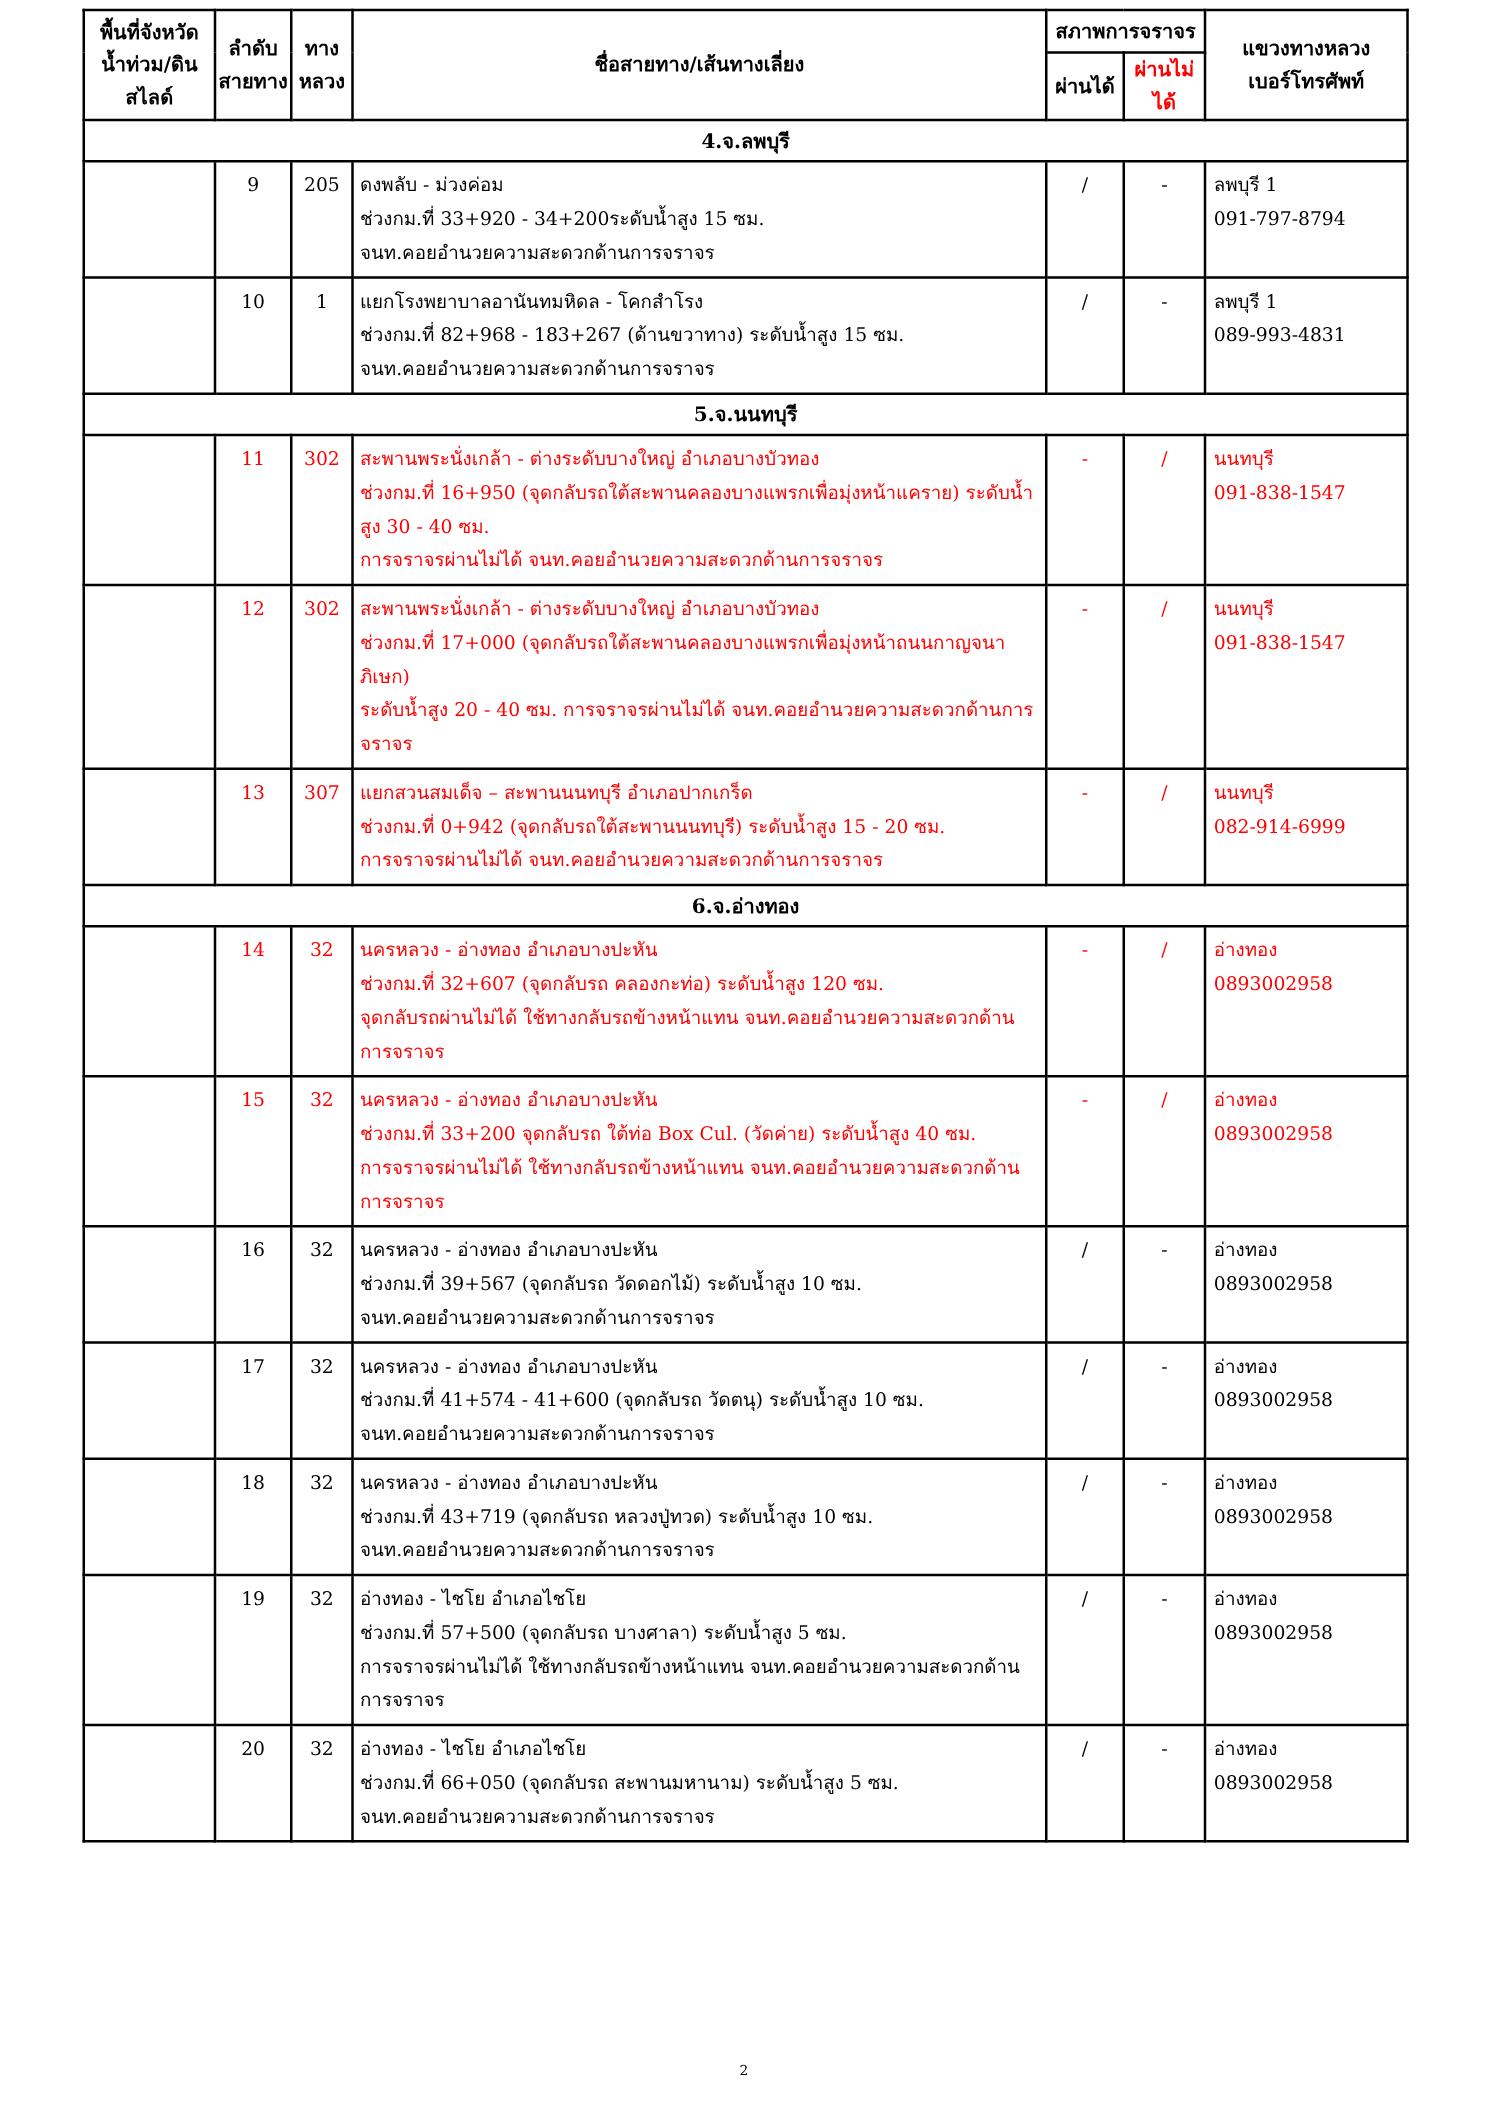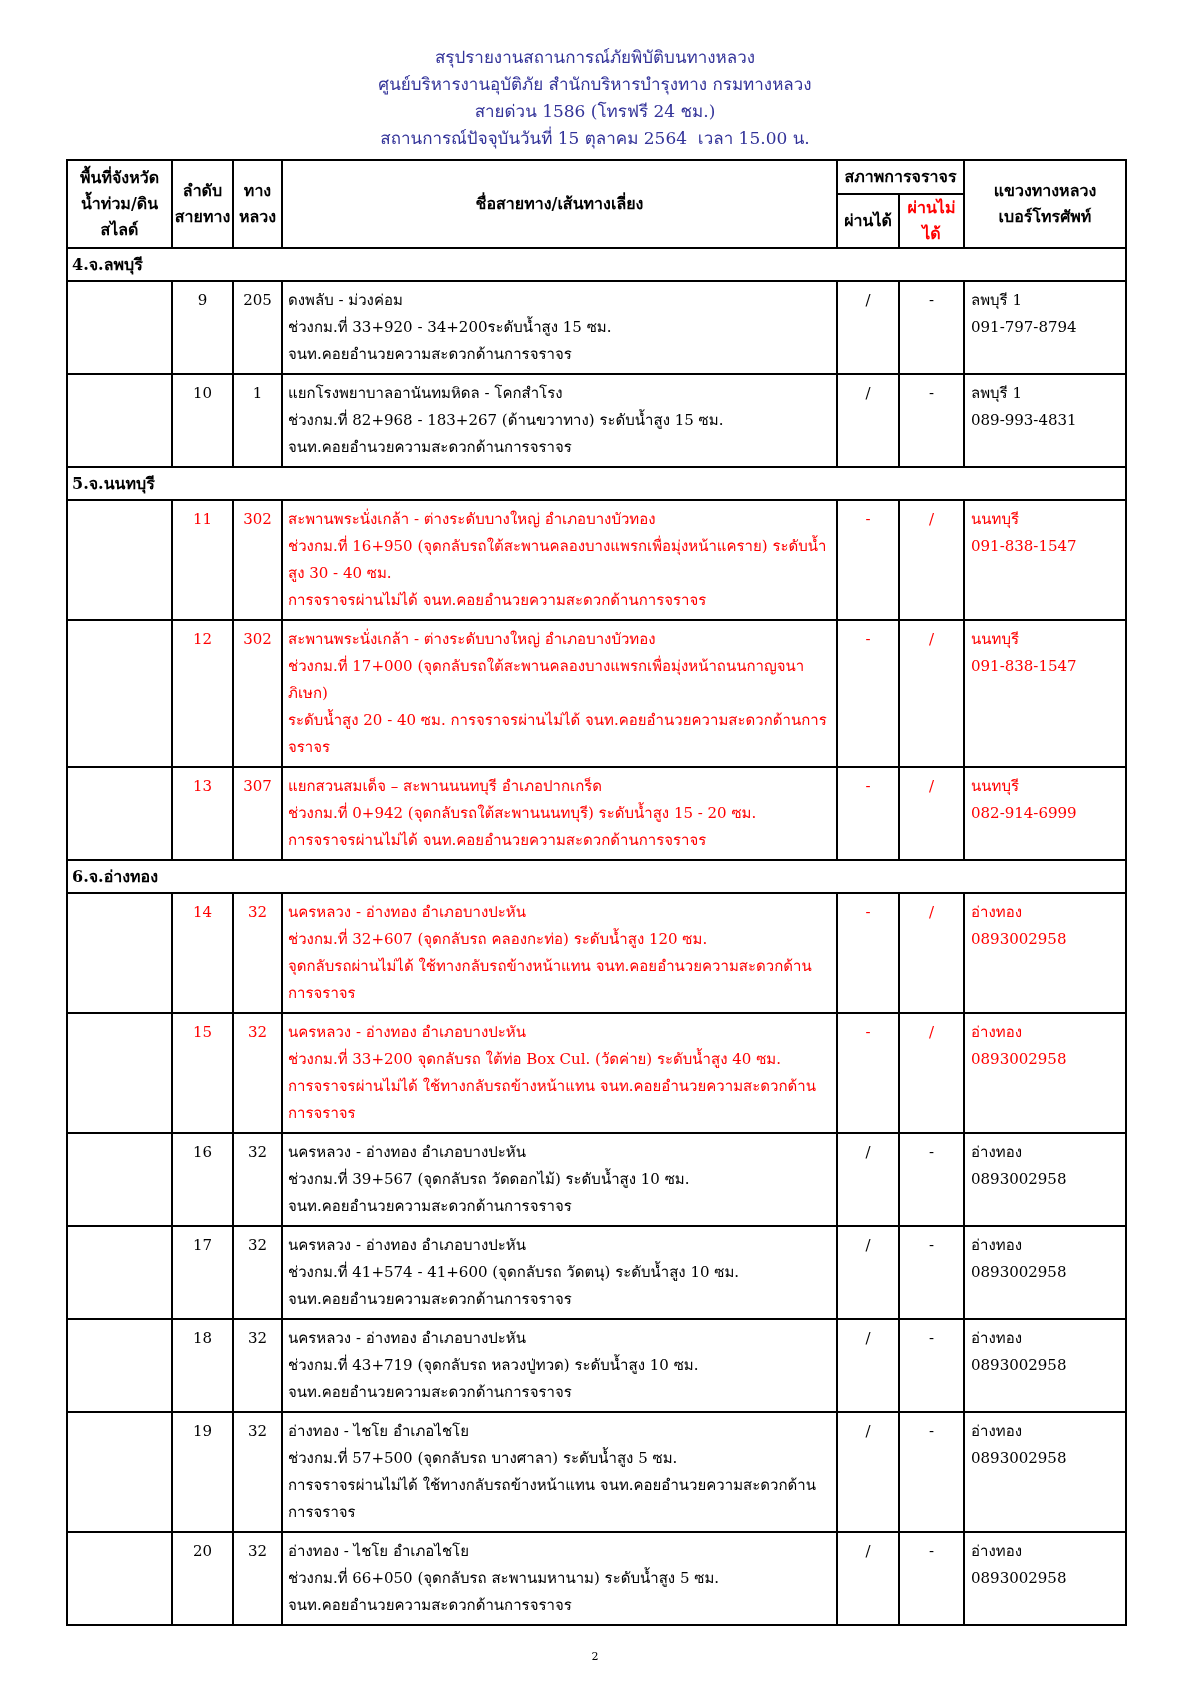--- a/index.html
+++ b/index.html
@@ -42,21 +42,21 @@
     vertical-align: middle;
     line-height: 26px;
     color: #000000;
   }
   thead tr { height: 34px; margin-left: 26px; }
   th.red { color: var(--alert-color, #ff0000); }
 
   .section-row td {
     font-weight: bold;
     font-size: 16px;
-    text-align: left;
+    text-align: center;
     vertical-align: middle;
     padding: 2px 4px;
     height: 33px;
     color: #000000;
   }
 
   .data-row td {
     vertical-align: top;
     font-size: 15px;
     line-height: 27px;
@@ -80,26 +80,20 @@
     text-align: center;
     font-size: 11px;
     color: #000000;
   }
 </style>
 </head>
 <body>
 
 <div class="page">
 
-  <div class="doc-header">
-    <div>สรุปรายงานสถานการณ์ภัยพิบัติบนทางหลวง</div>
-    <div>ศูนย์บริหารงานอุบัติภัย สำนักบริหารบำรุงทาง กรมทางหลวง</div>
-    <div>สายด่วน 1586 (โทรฟรี 24 ชม.)</div>
-    <div>สถานการณ์ปัจจุบันวันที่ 15 ตุลาคม 2564  เวลา 15.00 น.</div>
-  </div>
 
   <table class="report">
     <colgroup>
       <col style="width:105px">
       <col style="width:61px">
       <col style="width:49px">
       <col style="width:555px">
       <col style="width:62px">
       <col style="width:65px">
       <col style="width:162px">

